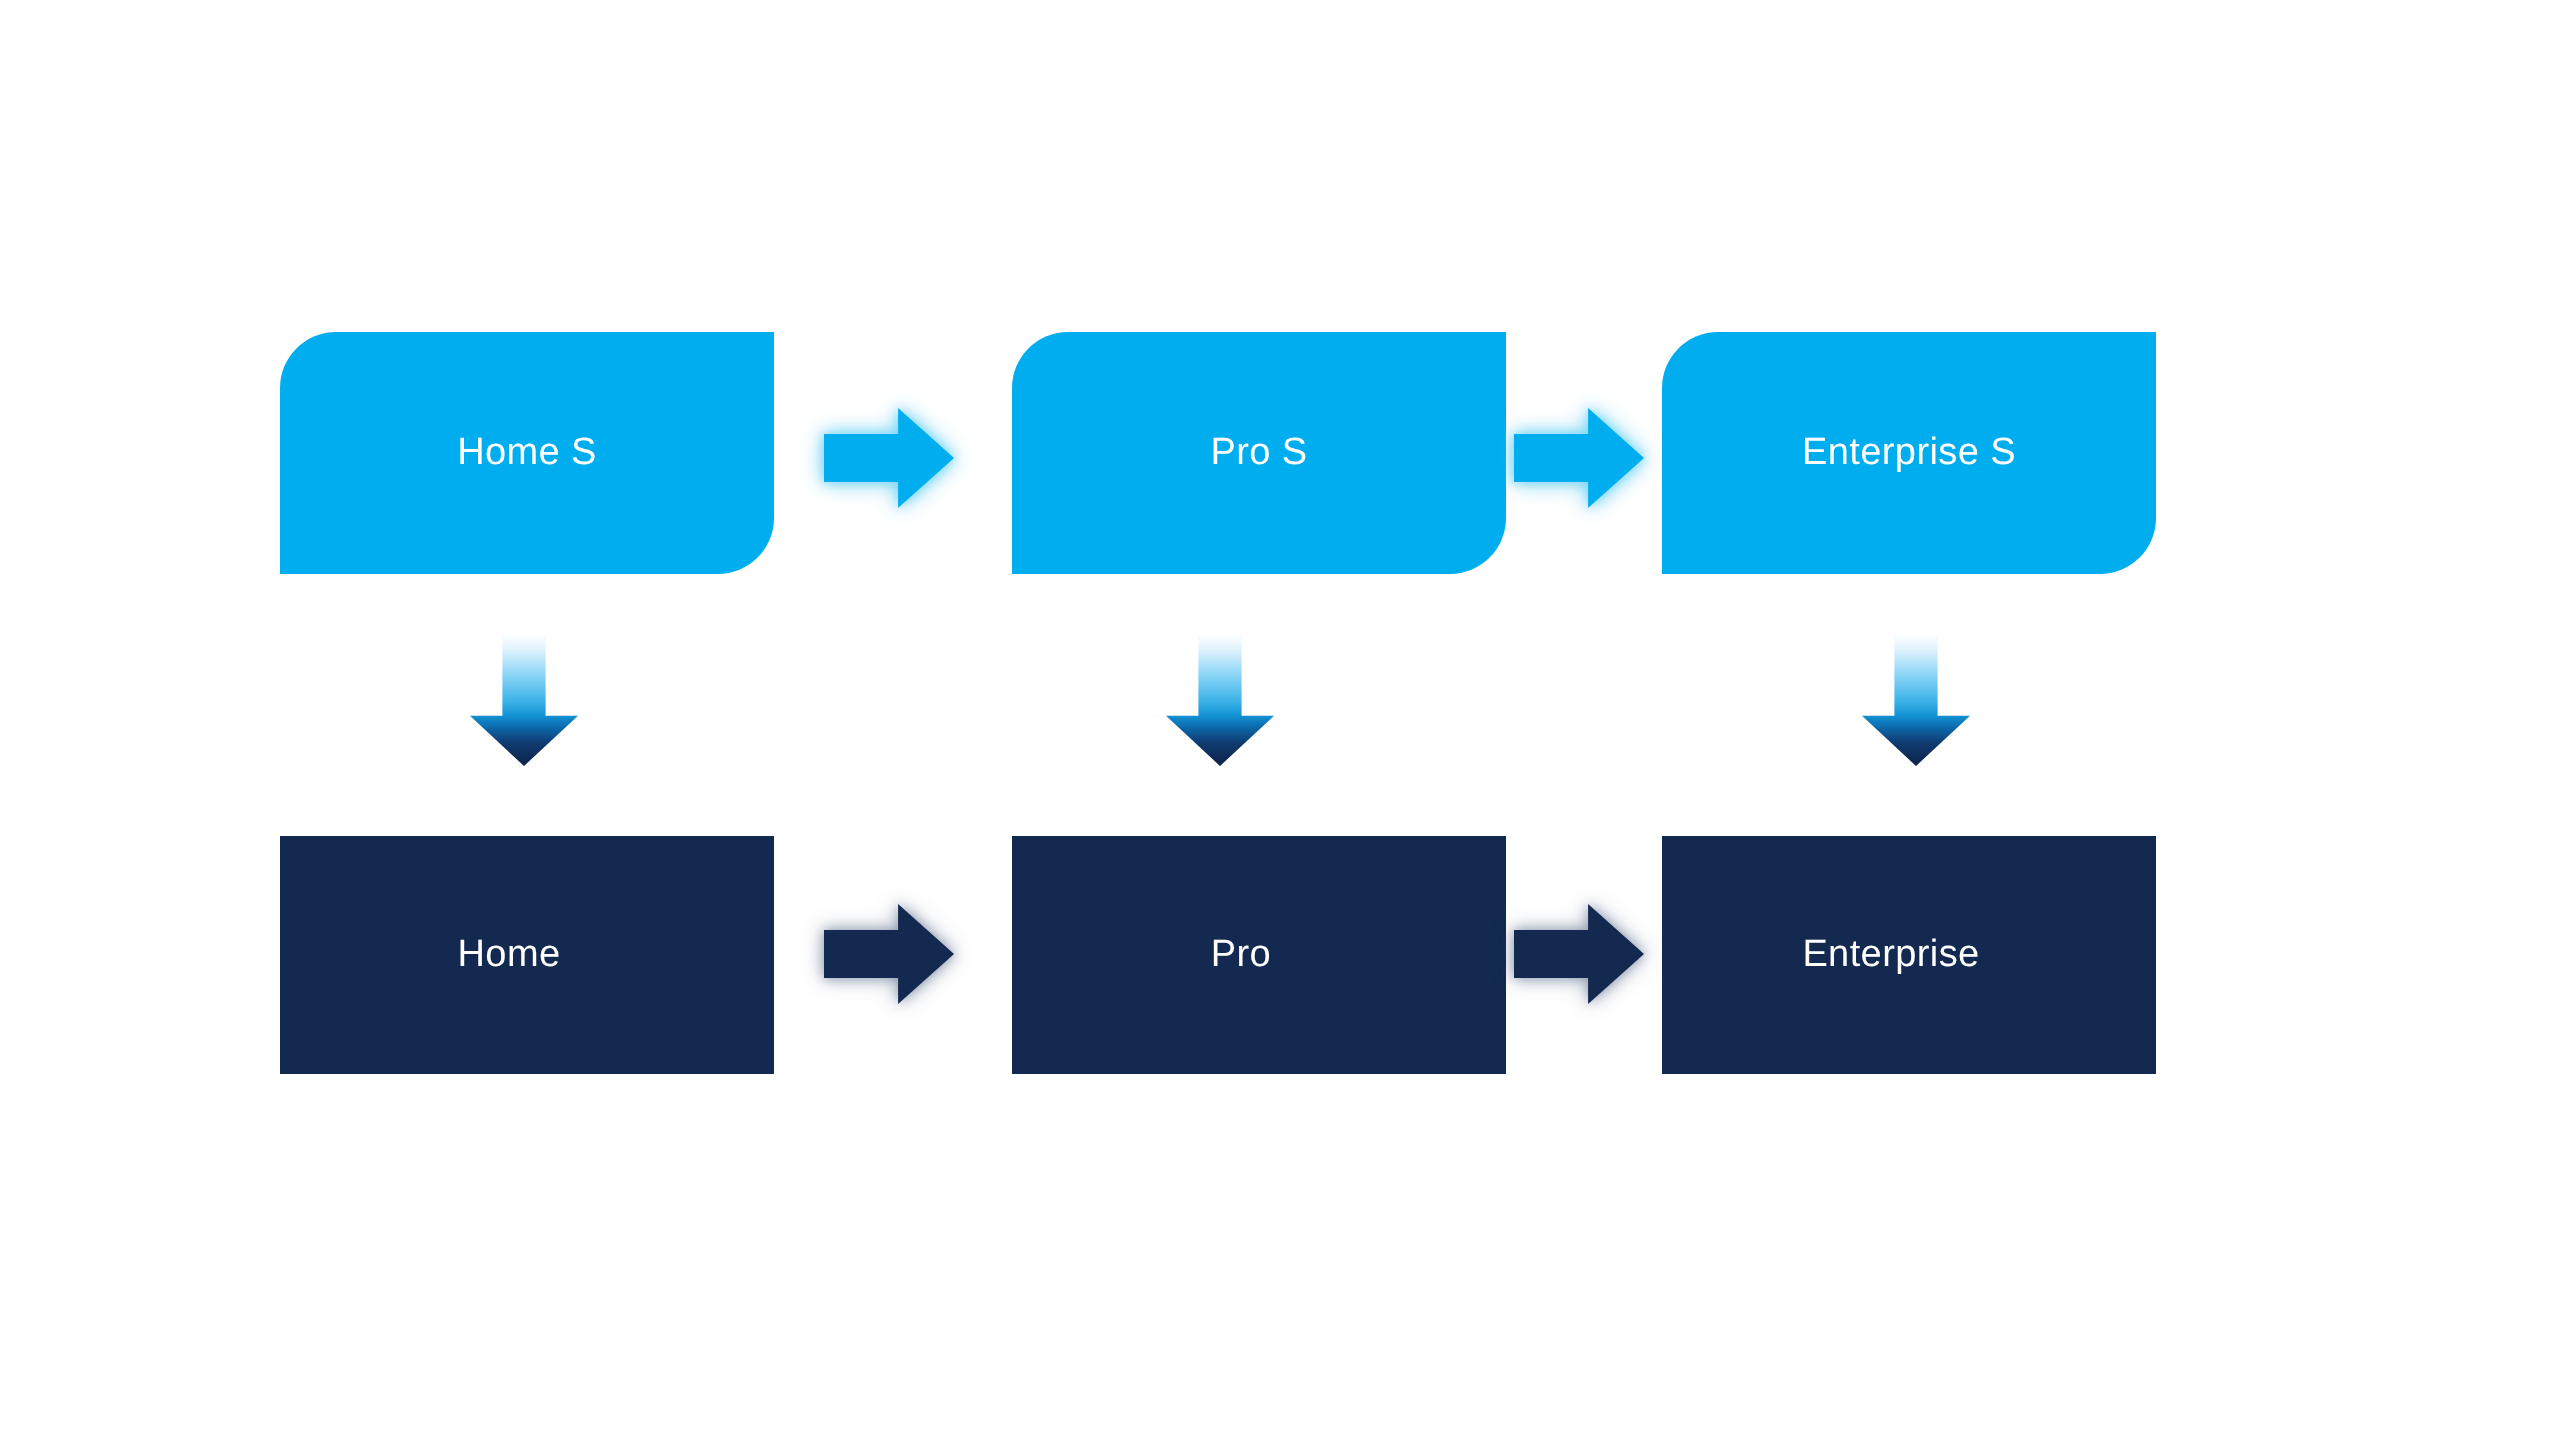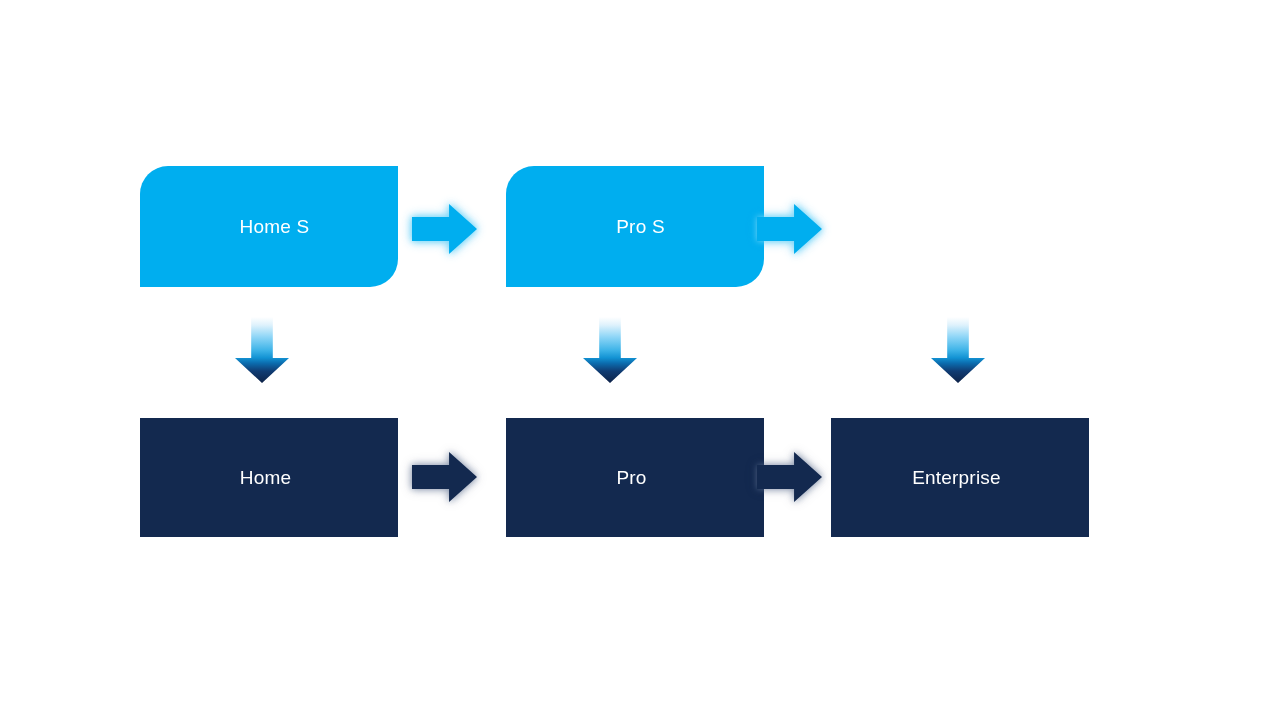--- a/index.html
+++ b/index.html
@@ -14,21 +14,20 @@
     background: #ffffff;
     overflow: hidden;
     font-family: "Liberation Sans", "DejaVu Sans", sans-serif;
   }
   .node {
     position: absolute;
     width: 247px;
     display: flex;
     align-items: center;
     justify-content: center;
-    padding-left: 11px;
   }
   .node-label {
     color: #ffffff;
     font-size: 19px;
     font-weight: 400;
     letter-spacing: 0.2px;
     white-space: nowrap;
   }
   .top-node {
     top: 166px;
@@ -103,20 +102,23 @@
 <body>
 
 <div class="canvas">
 
   <div class="node top-node col-0">
     <span class="node-label">Home S</span>
   </div>
   <div class="node top-node col-1">
     <span class="node-label">Pro S</span>
   </div>
+  <div class="node top-node col-2">
+    <span class="node-label">Enterprise S</span>
+  </div>
 
   <div class="h-arrow-wrap glow-light ha-0" style="top:204px">
     <div class="h-arrow h-arrow-light" style="left:0; top:0;"></div>
   </div>
   <div class="h-arrow-wrap glow-light ha-1" style="top:204px">
     <div class="h-arrow h-arrow-light" style="left:0; top:0;"></div>
   </div>
 
   <div class="v-arrow va-0"></div>
   <div class="v-arrow va-1"></div>

